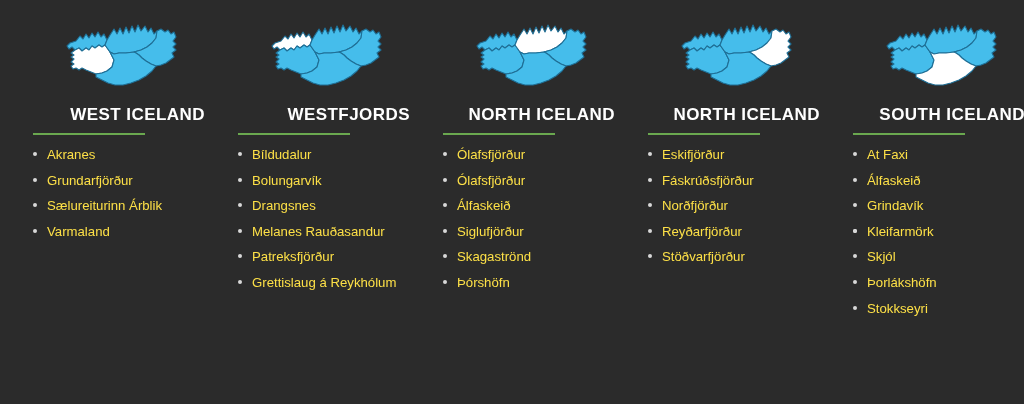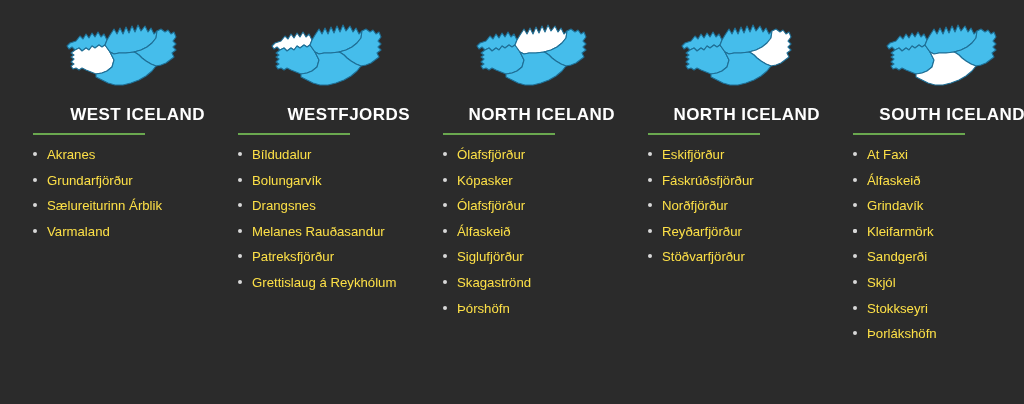--- a/index.html
+++ b/index.html
@@ -138,21 +138,20 @@
           <path d="M13 36 L17 34 L20 37 L24 34 L27 36 L30 32 L33 34 L37 31 L40 33 L43 31 L48 38 L52 46 L50 53 L45 57 L40 59 L34 60 L29 58 L24 56 L20 54 L17 56 L14 54 L11 55 L9 52 L12 50 L9 48 L12 45 L9 43 L12 41 L9 39 Z" fill="#45bdeb" stroke="#1f6f96" stroke-width="1.1" stroke-linejoin="round"></path>
           <path d="M43 31 L45 26 L48 21 L52 15 L55 20 L58 14 L61 20 L64 13 L67 19 L70 12 L73 18 L76 11 L79 17 L83 12 L86 18 L89 14 L92 20 L95 17 L94 24 L90 29 L85 33 L79 36 L72 38 L64 39 L57 39 L52 40 L48 38 Z" fill="#ffffff" stroke="#1f6f96" stroke-width="1.1" stroke-linejoin="round"></path>
           <path d="M95 17 L99 15 L103 18 L106 16 L109 20 L112 18 L114 23 L111 27 L114 30 L111 33 L114 36 L110 39 L112 43 L108 46 L104 49 L99 51 L94 52 L89 50 L84 47 L80 44 L77 41 L74 39 L72 38 L79 36 L85 33 L90 29 L94 24 Z" fill="#45bdeb" stroke="#1f6f96" stroke-width="1.1" stroke-linejoin="round"></path>
           <path d="M48 38 L52 40 L57 39 L64 39 L72 38 L74 39 L77 41 L80 44 L84 47 L89 50 L94 52 L90 57 L84 62 L77 66 L69 69 L61 71 L53 71 L46 69 L40 66 L34 63 L34 60 L40 59 L45 57 L50 53 L52 46 Z" fill="#45bdeb" stroke="#1f6f96" stroke-width="1.1" stroke-linejoin="round"></path>
         </svg>
       </div>
       <div class="region-title">NORTH ICELAND</div>
       <div class="title-rule"></div>
       <ul class="place-list">
         <li class="place-item"><span class="bullet"></span><span class="place-label">Ólafsfjörður</span></li>
-        <li class="place-item"><span class="bullet"></span><span class="place-label">Kópasker</span></li>
         <li class="place-item"><span class="bullet"></span><span class="place-label">Ólafsfjörður</span></li>
         <li class="place-item"><span class="bullet"></span><span class="place-label">Álfaskeið</span></li>
         <li class="place-item"><span class="bullet"></span><span class="place-label">Siglufjörður</span></li>
         <li class="place-item"><span class="bullet"></span><span class="place-label">Skagaströnd</span></li>
         <li class="place-item"><span class="bullet"></span><span class="place-label">Þórshöfn</span></li>
       </ul>
     </div>
     <div class="region-col">
       <div class="map-wrap">
         <svg viewBox="0 0 122 82">
@@ -184,19 +183,18 @@
         </svg>
       </div>
       <div class="region-title">SOUTH ICELAND</div>
       <div class="title-rule"></div>
       <ul class="place-list">
         <li class="place-item"><span class="bullet"></span><span class="place-label">At Faxi</span></li>
         <li class="place-item"><span class="bullet"></span><span class="place-label">Álfaskeið</span></li>
         <li class="place-item"><span class="bullet"></span><span class="place-label">Grindavík</span></li>
         <li class="place-item"><span class="bullet"></span></li>
         <li class="place-item"><span class="bullet"></span><span class="place-label">Kleifarmörk</span></li>
-        <li class="place-item"><span class="bullet"></span><span class="place-label">Sandgerði</span></li>
         <li class="place-item"><span class="bullet"></span><span class="place-label">Skjól</span></li>
+        <li class="place-item"><span class="bullet"></span><span class="place-label">Þorlákshöfn</span></li>
         <li class="place-item"><span class="bullet"></span><span class="place-label">Stokkseyri</span></li>
-        <li class="place-item"><span class="bullet"></span><span class="place-label">Þorlákshöfn</span></li>
       </ul>
     </div>
   </div>
 
 </body></html>

